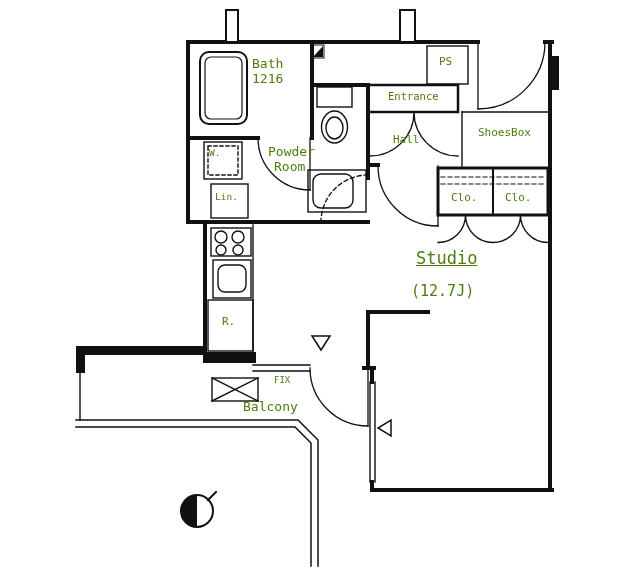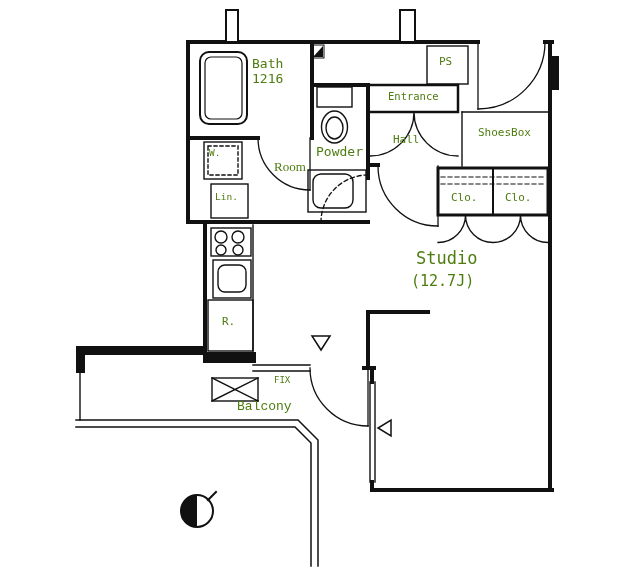--- a/index.html
+++ b/index.html
@@ -176,29 +176,29 @@
       <g>
         <circle cx="197" cy="511" r="16" stroke-width="2" fill="#fff"></circle>
         <path d="M 197 495 A 16 16 0 0 0 197 527 Z" fill="#111" stroke="none"></path>
         <path d="M 208 500 L 216 492" stroke-width="2"></path>
       </g>
     </g>
   </svg>
 
   <span class="lbl f13" style="left:252px;top:57px;">Bath</span>
   <span class="lbl f13" style="left:252px;top:72px;">1216</span>
-  <span class="lbl f13" style="left:268px;top:145px;margin-left:48px;">Powder</span>
-  <span class="lbl f13" style="left:274px;top:160px;font-family:Liberation Serif, serif;">Room</span>
+  <span class="lbl f13" style="left:268px;top:145px;">Powder</span>
+  <span class="lbl f13" style="left:274px;top:160px;">Room</span>
   <span class="lbl f10" style="left:388px;top:91px;">Entrance</span>
   <span class="lbl f11" style="left:439px;top:56px;">PS</span>
   <span class="lbl f135" style="left:393px;top:134px;">Hall</span>
   <span class="lbl f11" style="left:478px;top:127px;">ShoesBox</span>
   <span class="lbl f11" style="left:451px;top:192px;">Clo.</span>
   <span class="lbl f11" style="left:505px;top:192px;">Clo.</span>
-  <span class="lbl f17" style="left:416px;top:250px;">Studio</span>
-  <span class="lbl f15" style="left:411px;top:274px;text-align:right;">(12.7J)</span>
-  <span class="lbl f13" style="left:237px;top:400px;font-family:Liberation Mono, monospace;">Balcony</span>
+  <span class="lbl f17" style="left:416px;top:250px;text-decoration:underline;">Studio</span>
+  <span class="lbl f15" style="left:411px;top:284px;text-align:right;">(12.7J)</span>
+  <span class="lbl f13" style="left:243px;top:400px;">Balcony</span>
   <span class="lbl f9" style="left:274px;top:376px;">FIX</span>
   <span class="lbl f95" style="left:209px;top:148px;">W.</span>
   <span class="lbl f95" style="left:215px;top:192px;text-align:center;">Lin.</span>
   <span class="lbl f11" style="left:222px;top:316px;">R.</span>
 
 </div>
 
 </body></html>

